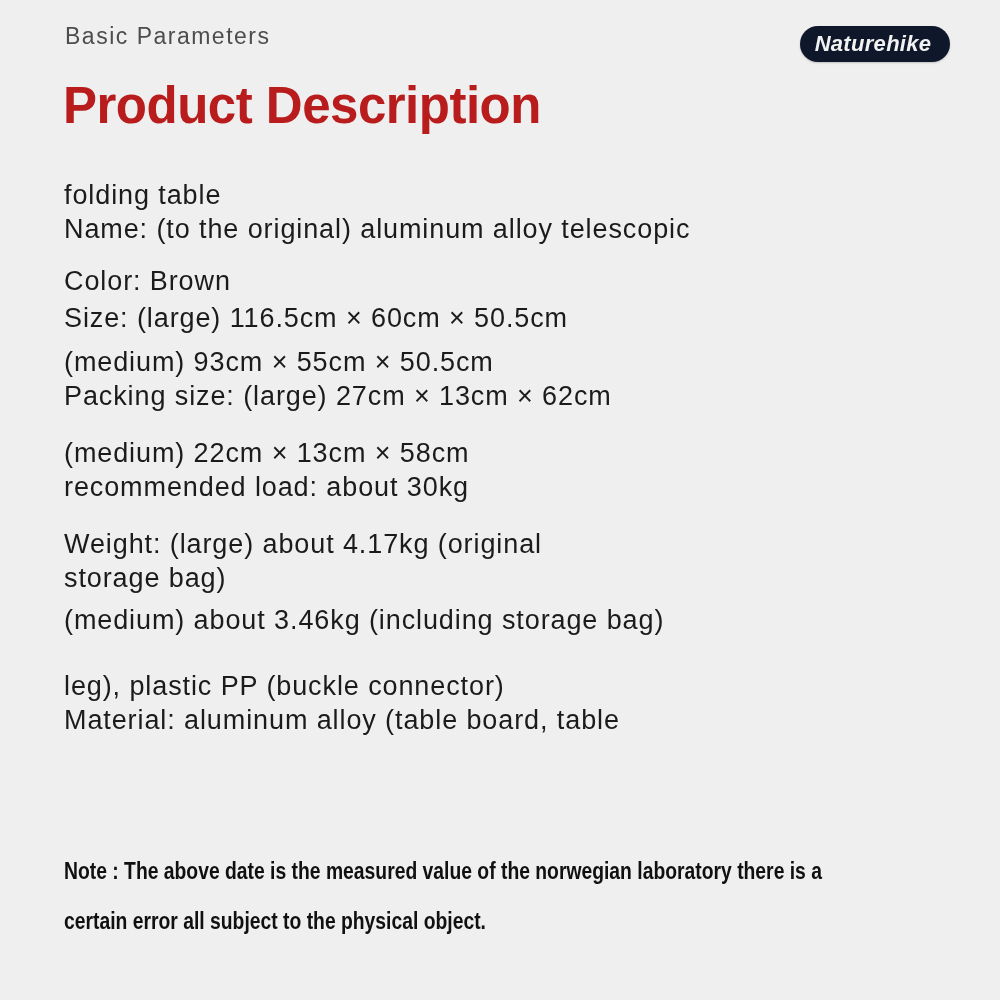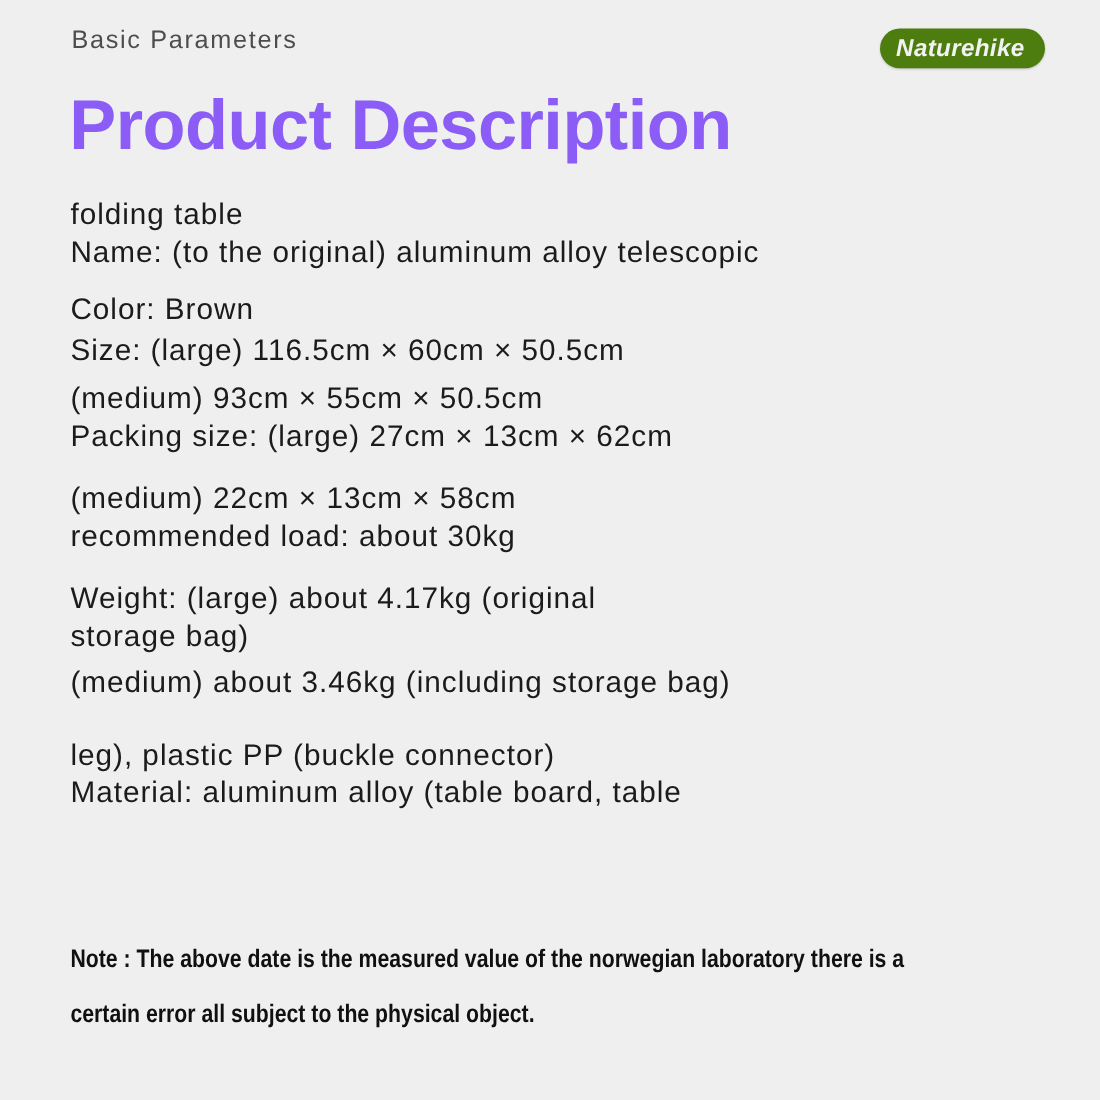--- a/index.html
+++ b/index.html
@@ -20,43 +20,43 @@
     font-size: 23px;
     letter-spacing: 1.5px;
     color: #4d4d4d;
   }
   .badge {
     position: absolute;
     top: 26px;
     right: 50px;
     width: 150px;
     height: 36px;
-    background: #4d7c0f;
+    background: #0f172a;
     border-radius: 18px;
     display: flex;
     align-items: center;
     justify-content: center;
     box-shadow: 0 1px 2px rgba(0,0,0,0.2);
   }
   .badge-text {
     color: #f2f2f2;
     font-style: italic;
     font-weight: 700;
     font-size: 22px;
     letter-spacing: 0.3px;
     padding-right: 4px;
   }
   .title {
     position: absolute;
     left: 63px;
     top: 76px;
-    font-size: 64px;
+    font-size: 51px;
     font-weight: 700;
     letter-spacing: -0.5px;
-    color: #8b5cf6;
+    color: #b91c1c;
   }
   .specs {
     position: absolute;
     left: 64px;
     top: 178px;
   }
   .spec-line {
     font-size: 27px;
     line-height: 34px;
     letter-spacing: 0.9px;

